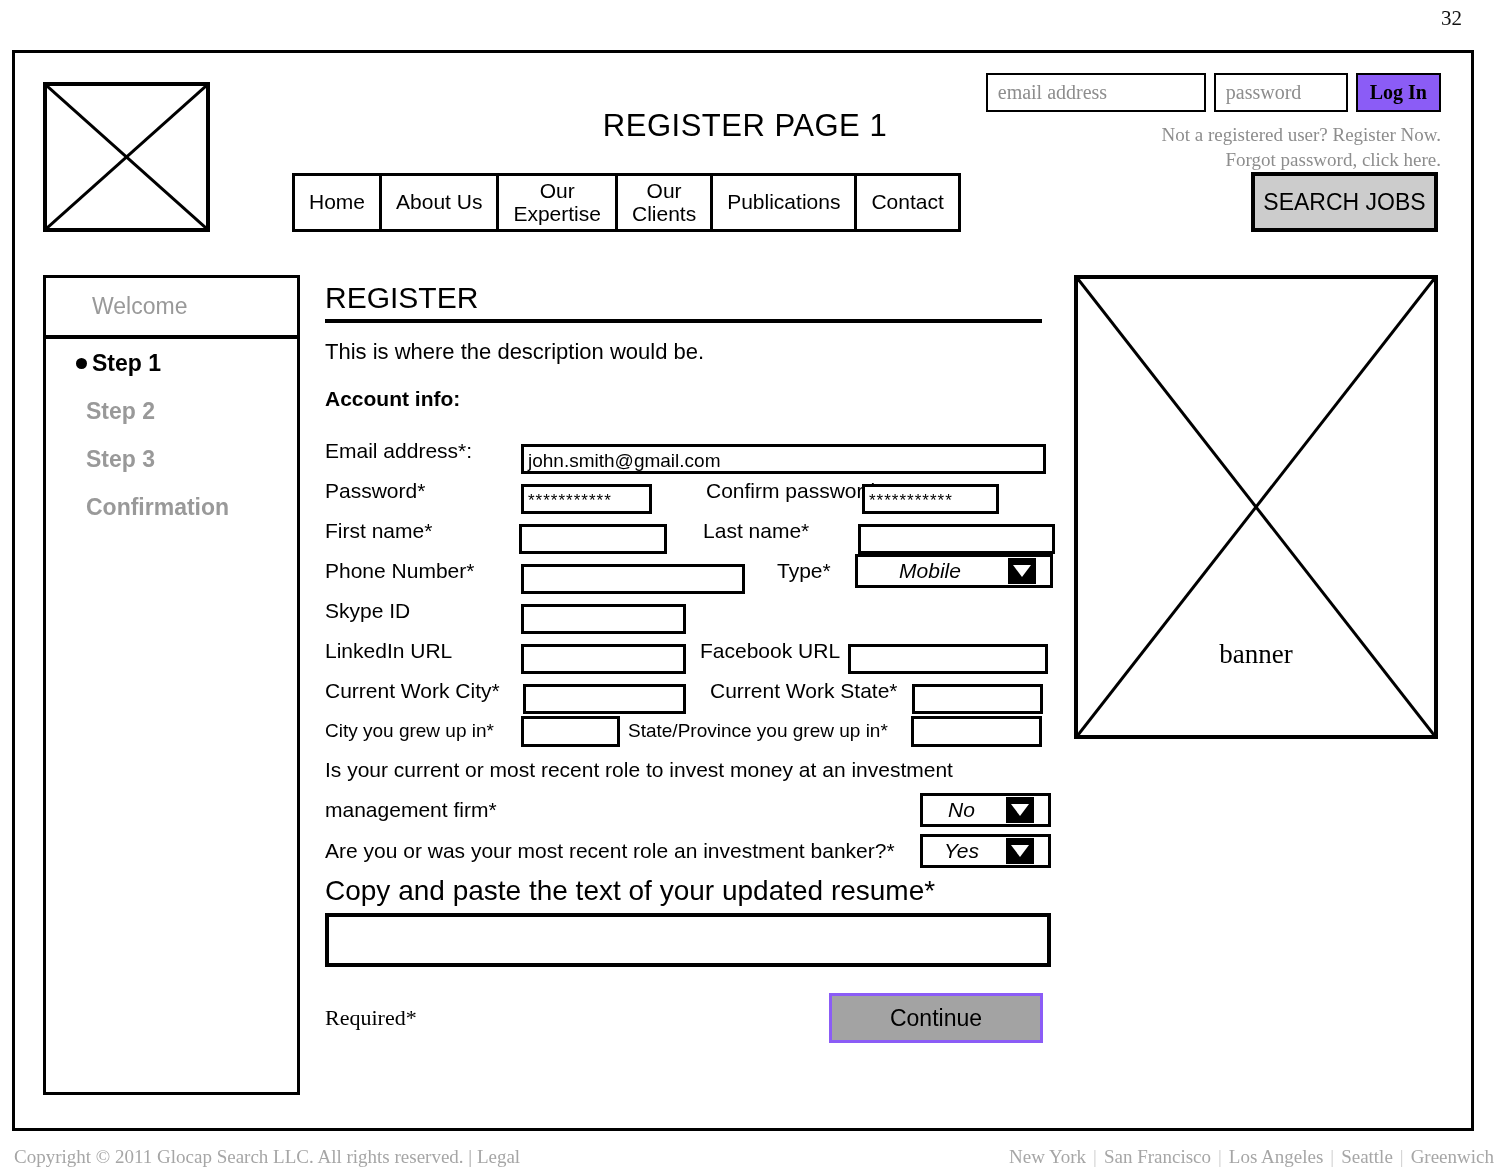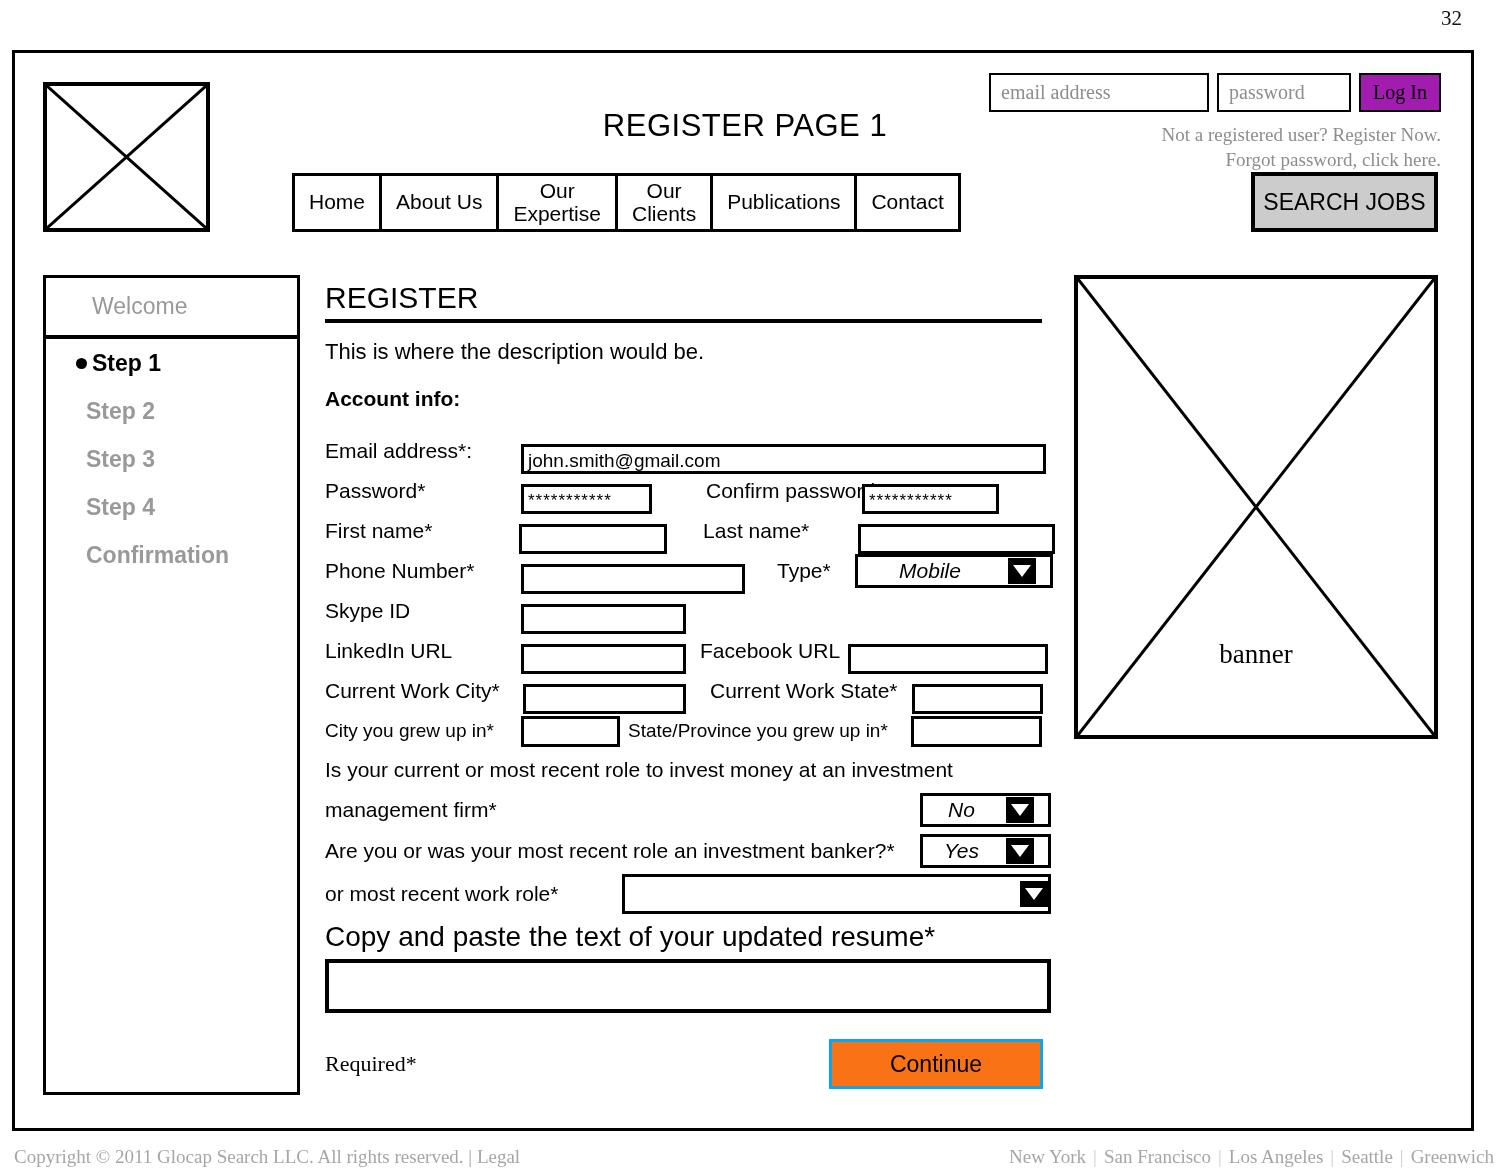--- a/index.html
+++ b/index.html
@@ -57,25 +57,25 @@
     padding: 7px 10px 8px 10px;
     font-family: "Liberation Serif", serif;
     font-size: 20px;
     color: #8d8d8d;
     line-height: 1;
   }
   #login-email-input { width: 196px; }
   #login-password-input { width: 110px; }
   #login-button {
     border: 2px solid #000;
-    background: #a21caf;
+    background: #8b5cf6;
     padding: 7px 12px 8px 12px;
     font-family: "Liberation Serif", serif;
     font-size: 20px;
-    font-weight: normal;
+    font-weight: bold;
     color: #000;
     line-height: 1;
     text-align: center;
   }
   #login-links {
     right: 30px; top: 69px;
     text-align: right;
     font-family: "Liberation Serif", serif;
     font-size: 19px;
     line-height: 1.33;
@@ -238,22 +238,22 @@
   #form-footer {
     display: flex; align-items: center; justify-content: space-between;
     margin-top: 26px;
     width: 718px;
   }
   #required-note {
     font-family: "Liberation Serif", serif;
     font-size: 22px;
   }
   #continue-button {
-    border: 3px solid #0ea5e9;
-    background: #f97316;
+    border: 3px solid #8b5cf6;
+    background: #a3a3a3;
     width: 208px; height: 44px;
     display: flex; align-items: center; justify-content: center;
     font-size: 23px;
   }
 
   
   #banner-placeholder {
     left: 1059px; top: 222px;
     width: 364px; height: 464px;
     border: 4px solid #000;
@@ -342,23 +342,20 @@
     <div id="sidebar-welcome">Welcome</div>
     <div class="sidebar-step active">
       <span class="bullet"></span>
       <span>Step 1</span>
     </div>
     <div class="sidebar-step inactive">
       <span>Step 2</span>
     </div>
     <div class="sidebar-step inactive">
       <span>Step 3</span>
-    </div>
-    <div class="sidebar-step inactive">
-      <span>Step 4</span>
     </div>
     <div class="sidebar-step inactive">
       <span>Confirmation</span>
     </div>
   </div>
 
   <div class="abs" id="content">
 
     <div id="register-heading">REGISTER</div>
     <div id="register-rule"></div>
@@ -438,29 +435,20 @@
     <div class="form-row" style="height:40px">
       <div class="lbl" style="width:595px">Are you or was your most recent role an investment banker?*</div>
       <div class="dropdown" style="width:131px">
         <div class="dd-value">Yes</div>
         <div class="dd-arrow">
             <i></i>
           </div>
       </div>
     </div>
 
-    <div class="form-row" style="height:46px">
-      <div class="lbl" style="width:297px">or most recent work role*</div>
-      <div class="dropdown flush" style="width:429px; height:40px;">
-        <div class="dd-value"></div>
-        <div class="dd-arrow">
-            <i></i>
-          </div>
-      </div>
-    </div>
 
     <div id="resume-label" class="lbl">Copy and paste the text of your updated resume*</div>
     <div id="resume-textarea"></div>
 
     <div id="form-footer">
       <div id="required-note">Required*</div>
       <div id="continue-button">Continue</div>
     </div>
   </div>
 

